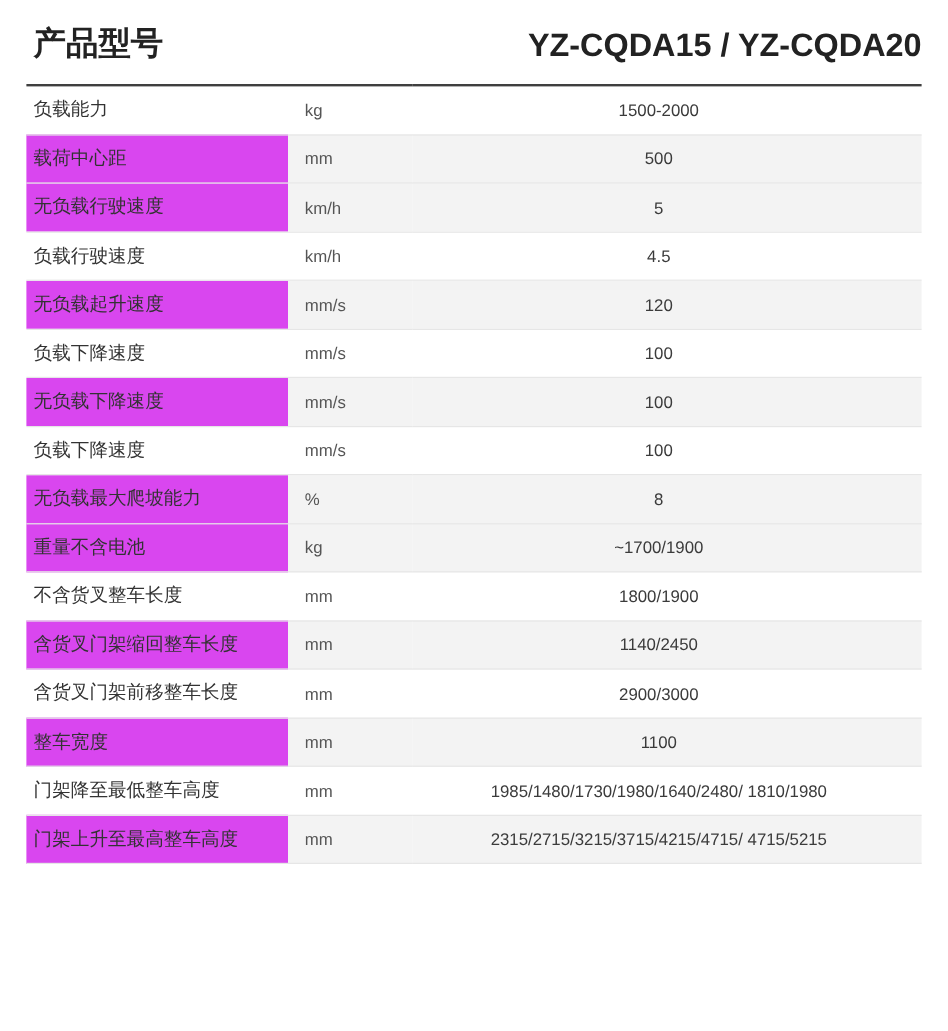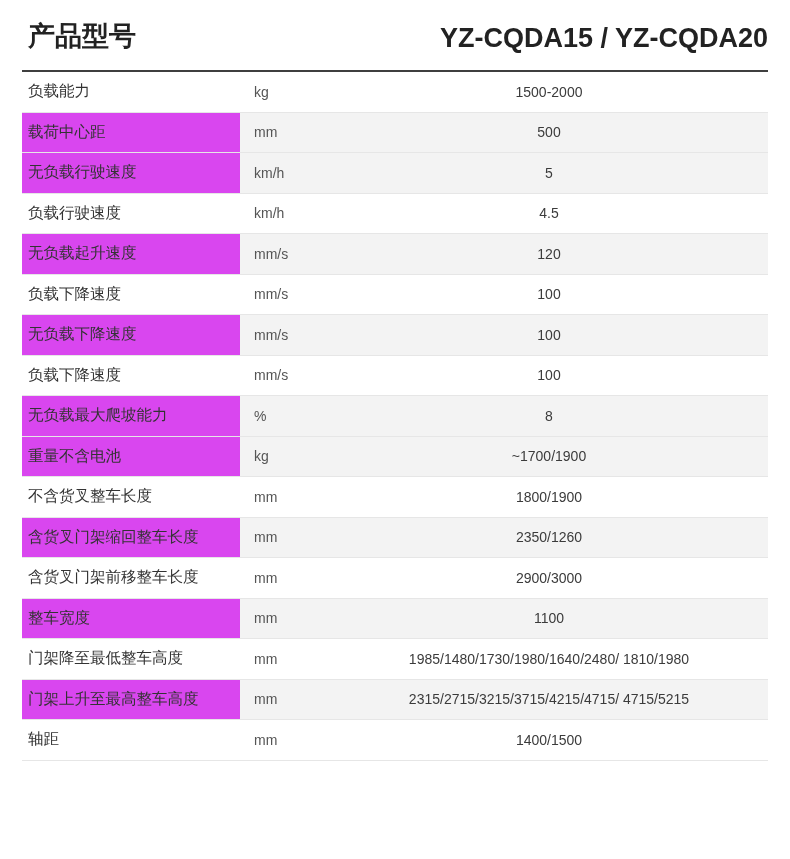--- a/index.html
+++ b/index.html
@@ -148,21 +148,21 @@
           <td class="value">~1700/1900</td>
         </tr>
         <tr>
           <td class="name">不含货叉整车长度</td>
           <td class="unit">mm</td>
           <td class="value">1800/1900</td>
         </tr>
         <tr class="alt">
           <td class="name">含货叉门架缩回整车长度</td>
           <td class="unit">mm</td>
-          <td class="value">2350/1260</td>
+          <td class="value">1140/2450</td>
         </tr>
         <tr>
           <td class="name">含货叉门架前移整车长度</td>
           <td class="unit">mm</td>
           <td class="value">2900/3000</td>
         </tr>
         <tr class="alt">
           <td class="name">整车宽度</td>
           <td class="unit">mm</td>
           <td class="value">1100</td>
@@ -170,20 +170,15 @@
         <tr>
           <td class="name">门架降至最低整车高度</td>
           <td class="unit">mm</td>
           <td class="value">1985/1480/1730/1980/1640/2480/ 1810/1980</td>
         </tr>
         <tr class="alt">
           <td class="name">门架上升至最高整车高度</td>
           <td class="unit">mm</td>
           <td class="value">2315/2715/3215/3715/4215/4715/ 4715/5215</td>
         </tr>
-        <tr>
-          <td class="name">轴距</td>
-          <td class="unit">mm</td>
-          <td class="value">1400/1500</td>
-        </tr>
       </tbody>
   </table>
 </div>
 
 </body></html>

